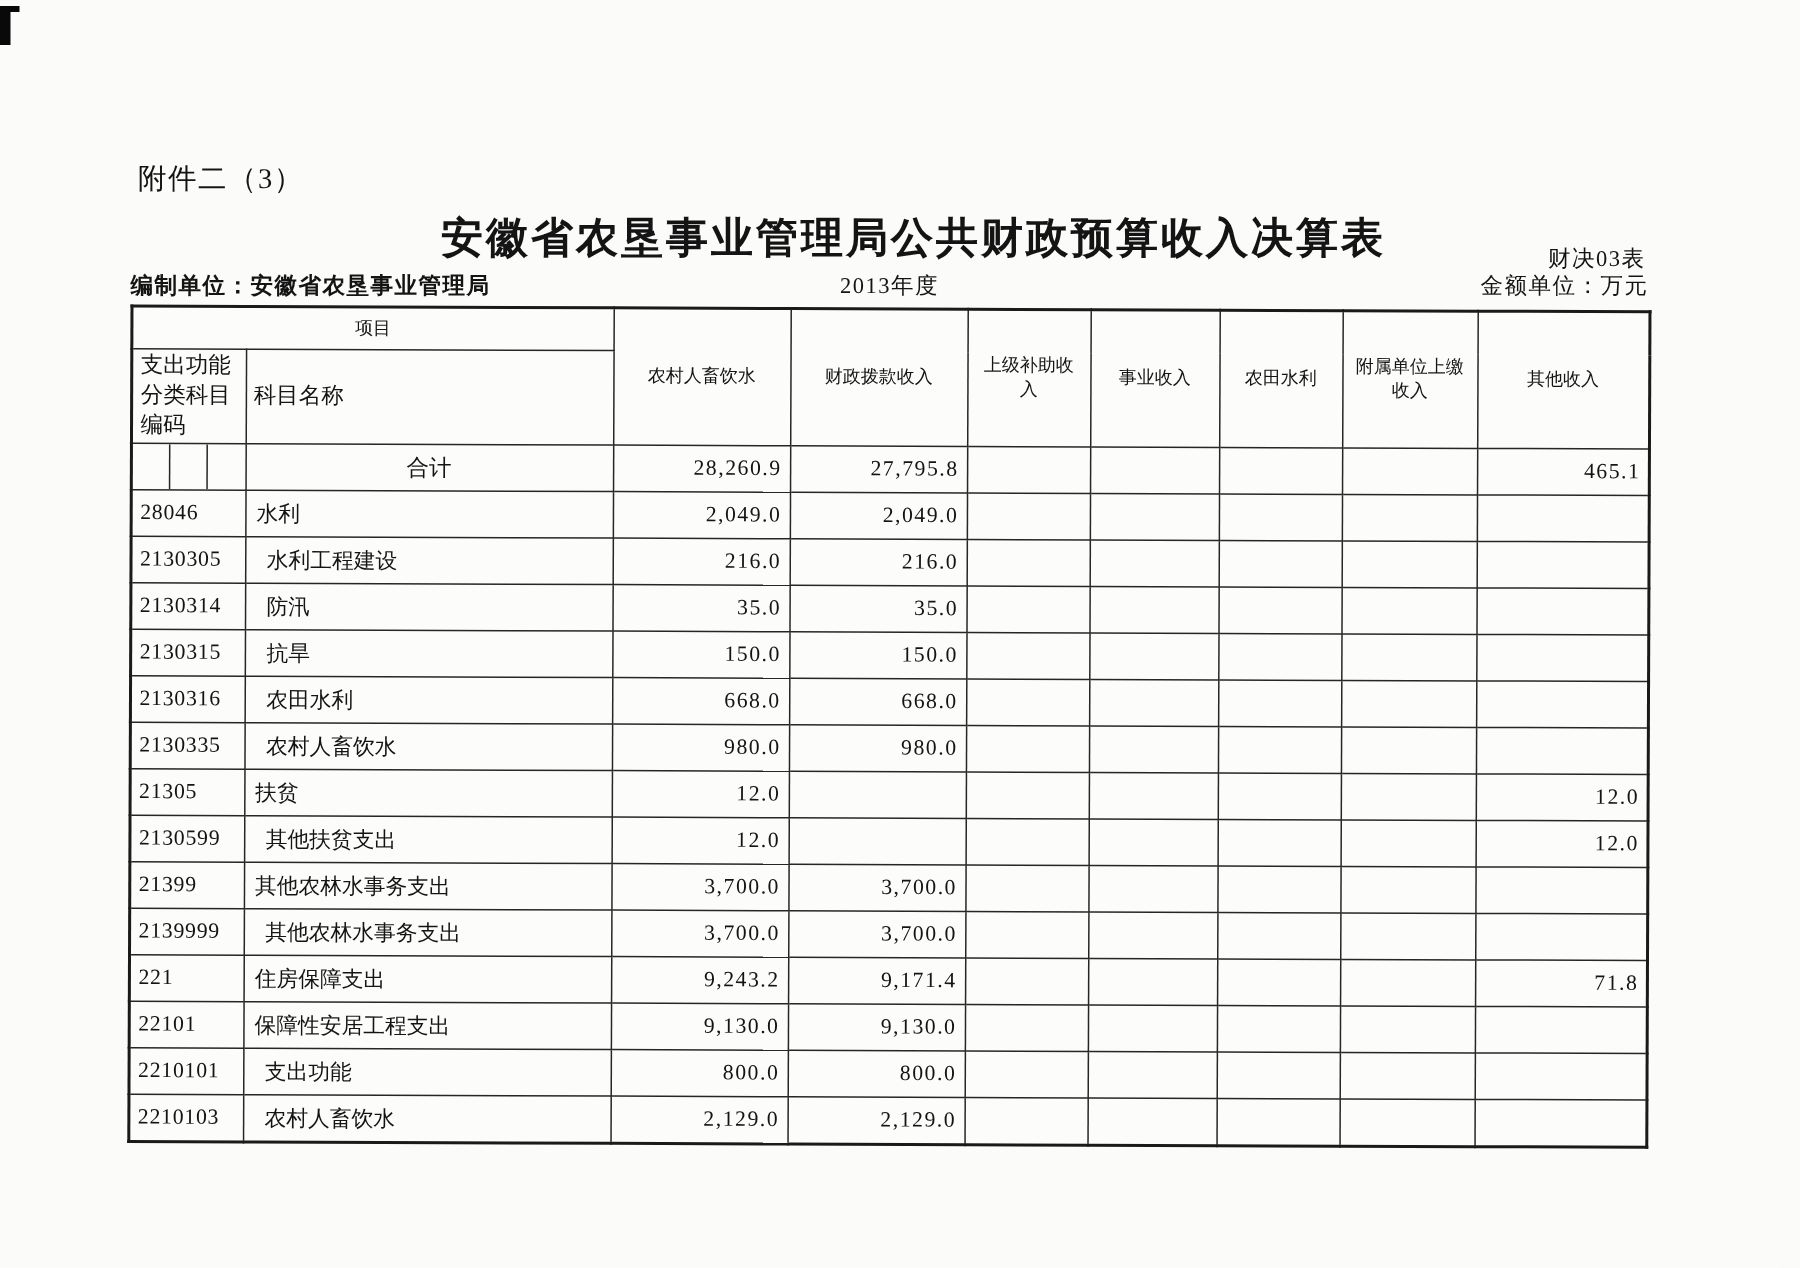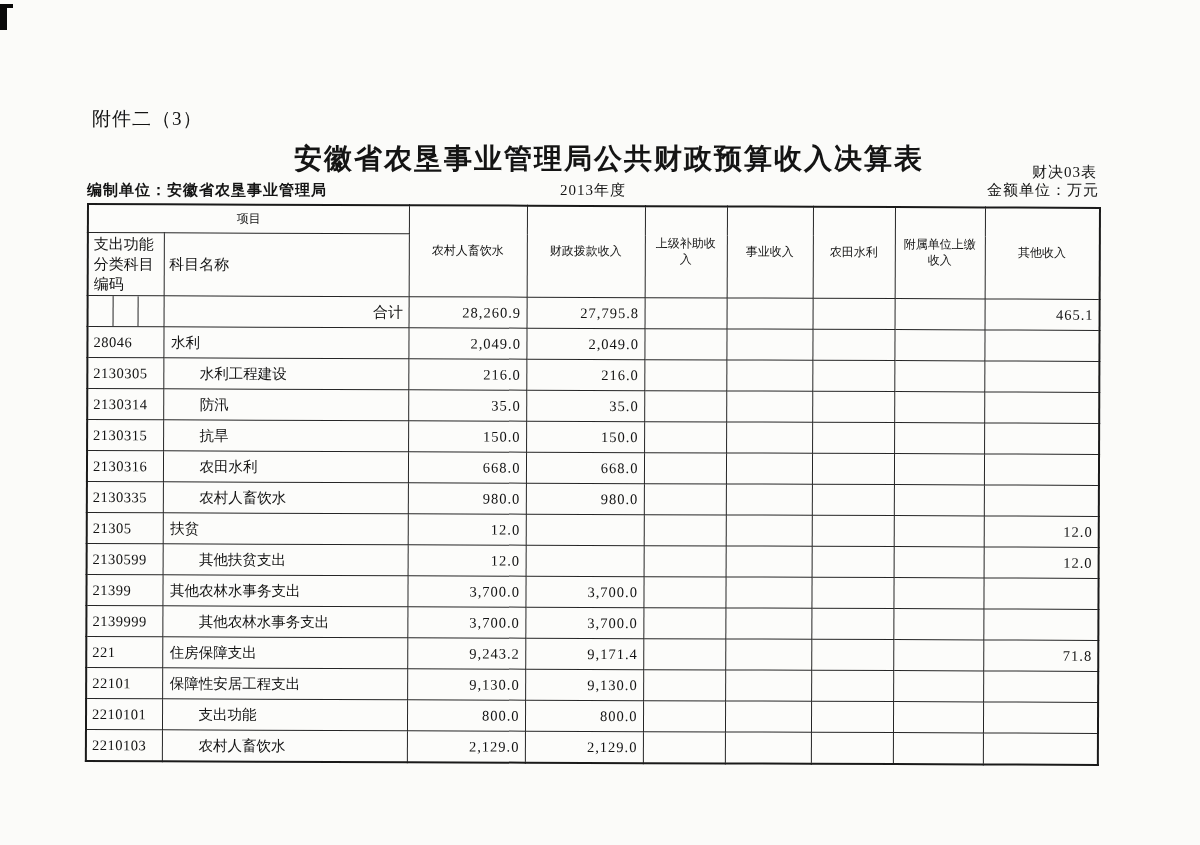--- a/index.html
+++ b/index.html
@@ -59,23 +59,23 @@
   th.span-col{vertical-align:middle;line-height:1.3;padding:0 7px;}
   tbody td{height:30px;font-size:14.5px;vertical-align:middle;}
   td.code{text-align:left;padding-left:4px;letter-spacing:0.5px;font-size:14.5px;}
   td.code.split{padding:0;}
   td.code.split .sub{
     display:inline-block;height:100%;box-sizing:border-box;width:33.3%;
     border-right:1px solid #262626;vertical-align:top;
   }
   td.code.split .sub:last-child{border-right:none;}
   td.name{text-align:left;}
-  td.name.lvl0{text-align:right;font-size:15px;}
+  td.name.lvl0{text-align:center;font-size:15px;}
   td.name.lvl1{padding-left:7px;}
-  td.name.lvl2{padding-left:36px;}
+  td.name.lvl2{padding-left:14px;}
   td.num{text-align:right;padding-right:6px;letter-spacing:1px;}
 </style>
 </head>
 <body>
 
 <div class="corner-mark"></div>
 
 <div class="attachment">附件二（3）</div>
 
 <h1 class="title">安徽省农垦事业管理局公共财政预算收入决算表</h1>

